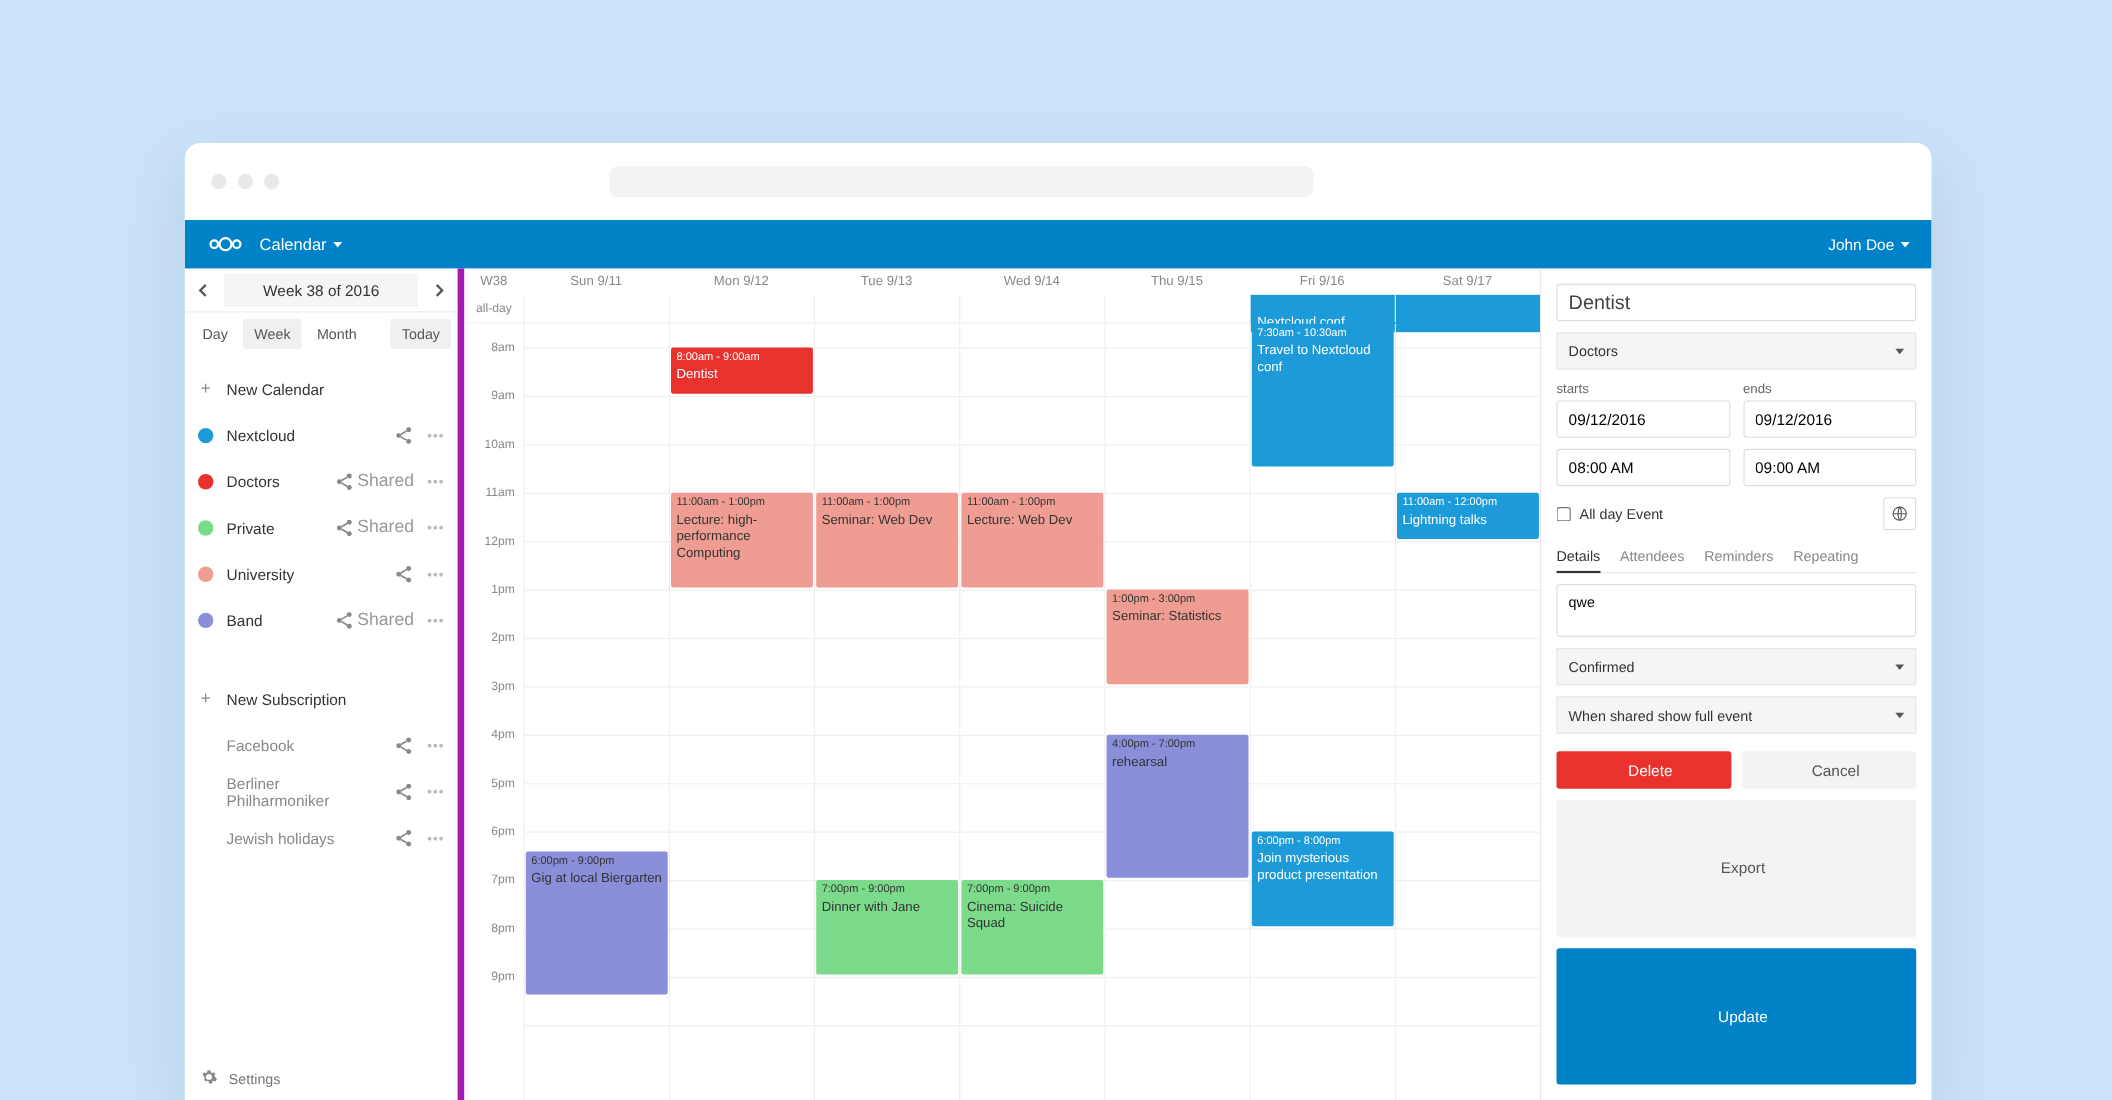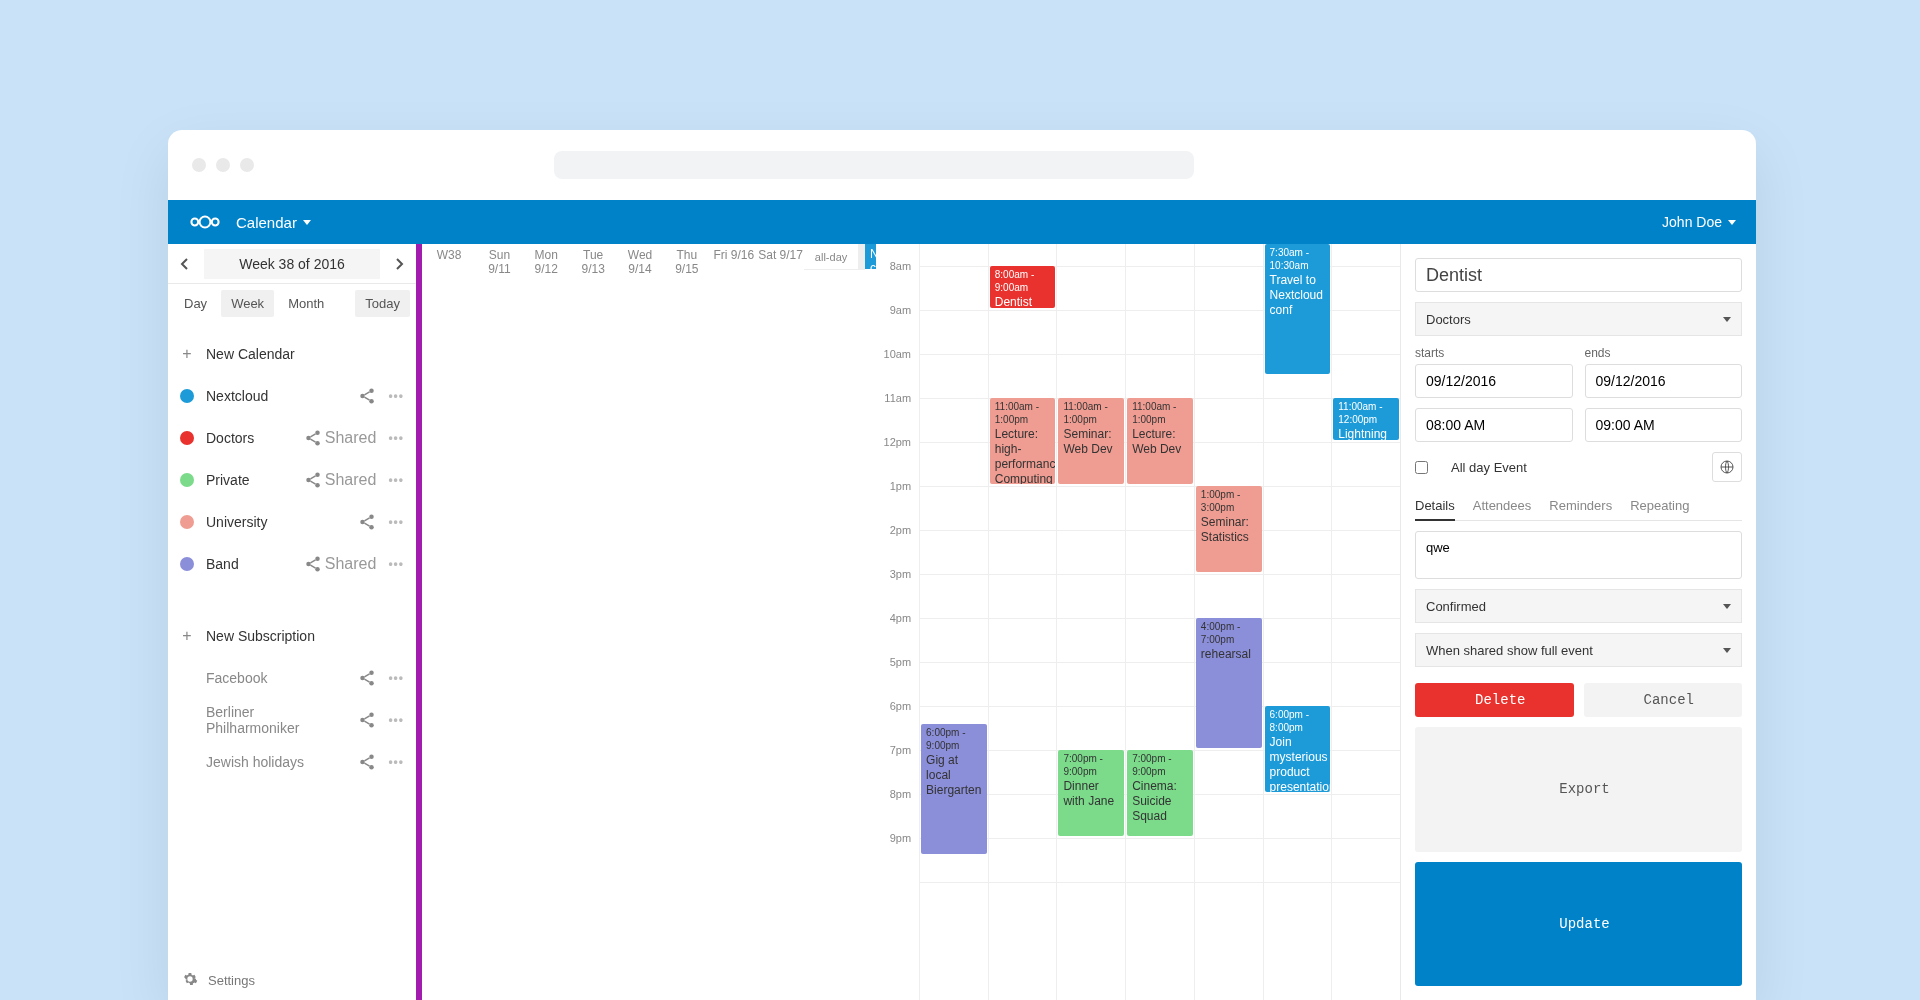--- a/index.html
+++ b/index.html
@@ -28,28 +28,28 @@
 .sb-list { padding: 10px 0; }
 .sb-item { display: flex; align-items: center; height: 42px; padding: 0 12px; gap: 12px; cursor: pointer; }
 .sb-plus { width: 14px; height: 14px; display: flex; align-items: center; justify-content: center; color: #888; font-size: 16px; }
 .sb-dot { width: 14px; height: 14px; border-radius: 50%; flex-shrink: 0; }
 .sb-label { flex: 1; font-size: 14px; }
 .sb-share { color: #999; font-size: 16px; display: flex; align-items: flex-start; gap: 3px; }
 .sb-share-icon { width: 18px; height: 18px; color: #888; }
 .sb-more { color: #bbb; letter-spacing: 1px; font-weight: bold; font-size: 12px; }
 .sb-sub { color: #888; }
 .sb-footer { margin-top: auto; padding: 10px 14px; display: flex; align-items: center; gap: 10px; color: #777; }
-.calendar { flex: 1; display: flex; overflow: hidden; }
+.calendar { flex: 1; display: flex; flex-direction: column; overflow: hidden; }
 .cal-header { display: flex; height: 24px; font-size: 12px; color: #888; }
 .cal-corner { width: 54px; text-align: center; padding-top: 4px; }
 .cal-day-h { flex: 1; text-align: center; padding-top: 4px; }
 .allday-row { display: flex; height: 26px; border-bottom: 1px solid #eee; }
 .allday-label { width: 54px; font-size: 11px; color: #888; display: flex; align-items: center; justify-content: center; }
 .allday-cell { flex: 1; border-left: 1px solid #eee; position: relative; }
-.allday-event { position: absolute; left: 0; right: 0; top: 0; bottom: 0; background: #0082c9; color: #fff; font-size: 12px; padding: 3px 6px; }
+.allday-event { position: absolute; left: 0; right: 0; top: 0; bottom: 0; background: #0082c9; color: #fff; font-size: 12px; padding: 17px 6px; }
 .grid { flex: 1; display: flex; overflow: hidden; }
 .time-col { width: 54px; }
 .time-slot { height: 44px; font-size: 11px; color: #888; text-align: right; padding-right: 8px; position: relative; top: -6px; }
 .day-cols { flex: 1; display: flex; position: relative; }
 .day-col { flex: 1; border-left: 1px solid #eee; position: relative; }
 .hour-line { position: absolute; left: 0; right: 0; height: 1px; background: #eee; }
 .event { position: absolute; left: 1px; right: 1px; border-radius: 2px; padding: 3px 5px; font-size: 11px; line-height: 1.25; overflow: hidden; }
 .ev-time { font-size: 10px; margin-bottom: 1px; }
 .ev-title { font-size: 12px; }
 .ev-red { background: #e9322d; color: #fff; }
@@ -57,28 +57,28 @@
 .ev-salmon { background: #ef9d92; color: #333; }
 .ev-green { background: #7bdb8b; color: #333; }
 .ev-purple { background: #8b8ed9; color: #333; }
 .details { width: 356px; border-left: 1px solid #e9e9e9; padding: 14px; display: flex; flex-direction: column; gap: 10px; }
 .field { width: 100%; height: 34px; border: 1px solid #ddd; border-radius: 3px; padding: 0 10px; font-size: 14px; font-family: inherit; }
 .field.big { font-size: 18px; color: #444; }
 .select { background: #f5f5f5; border: 1px solid #e5e5e5; display: flex; align-items: center; padding: 0 10px; height: 34px; justify-content: space-between; cursor: pointer; }
 .row2 { display: flex; gap: 12px; }
 .row2 > div { flex: 1; }
 .sm-lbl { font-size: 12px; color: #666; margin-bottom: 4px; }
-.check-row { display: flex; align-items: center; gap: 23px; font-size: 13px; }
+.check-row { display: flex; align-items: center; gap: 8px; font-size: 13px; }
 .globe { width: 30px; height: 30px; border: 1px solid #ddd; border-radius: 3px; display: flex; align-items: center; justify-content: center; margin-left: auto; cursor: pointer; }
 .tabs { display: flex; gap: 18px; border-bottom: 1px solid #e5e5e5; font-size: 13px; }
 .tab { padding: 6px 0; color: #888; cursor: pointer; }
 .tab.active { color: #333; border-bottom: 2px solid #333; margin-bottom: -1px; }
 .textarea { width: 100%; border: 1px solid #ddd; border-radius: 3px; padding: 8px 10px; font-size: 13px; font-family: inherit; resize: none; }
 .btns { display: flex; gap: 10px; margin-top: 6px; }
-.btn { flex: 1; height: 34px; border: none; border-radius: 3px; cursor: pointer; font-size: 14px; font-family: Liberation Mono, monospace; padding-left: 12px; }
+.btn { flex: 1; height: 34px; border: none; border-radius: 3px; cursor: pointer; font-size: 14px; font-family: Liberation Sans, sans-serif; padding-left: 12px; }
 .btn-del { background: #e9322d; color: #fff; }
 .btn-cancel { background: #f3f3f3; color: #555; }
 .btn-export { background: #f3f3f3; color: #555; width: 100%; }
 .btn-update { background: #0082c9; color: #fff; width: 100%; }
 .caret { width: 0; height: 0; border-left: 4px solid transparent; border-right: 4px solid transparent; border-top: 5px solid currentColor; display: inline-block; }
 </style>
 </head>
 <body>
 
 <div class="stage">

